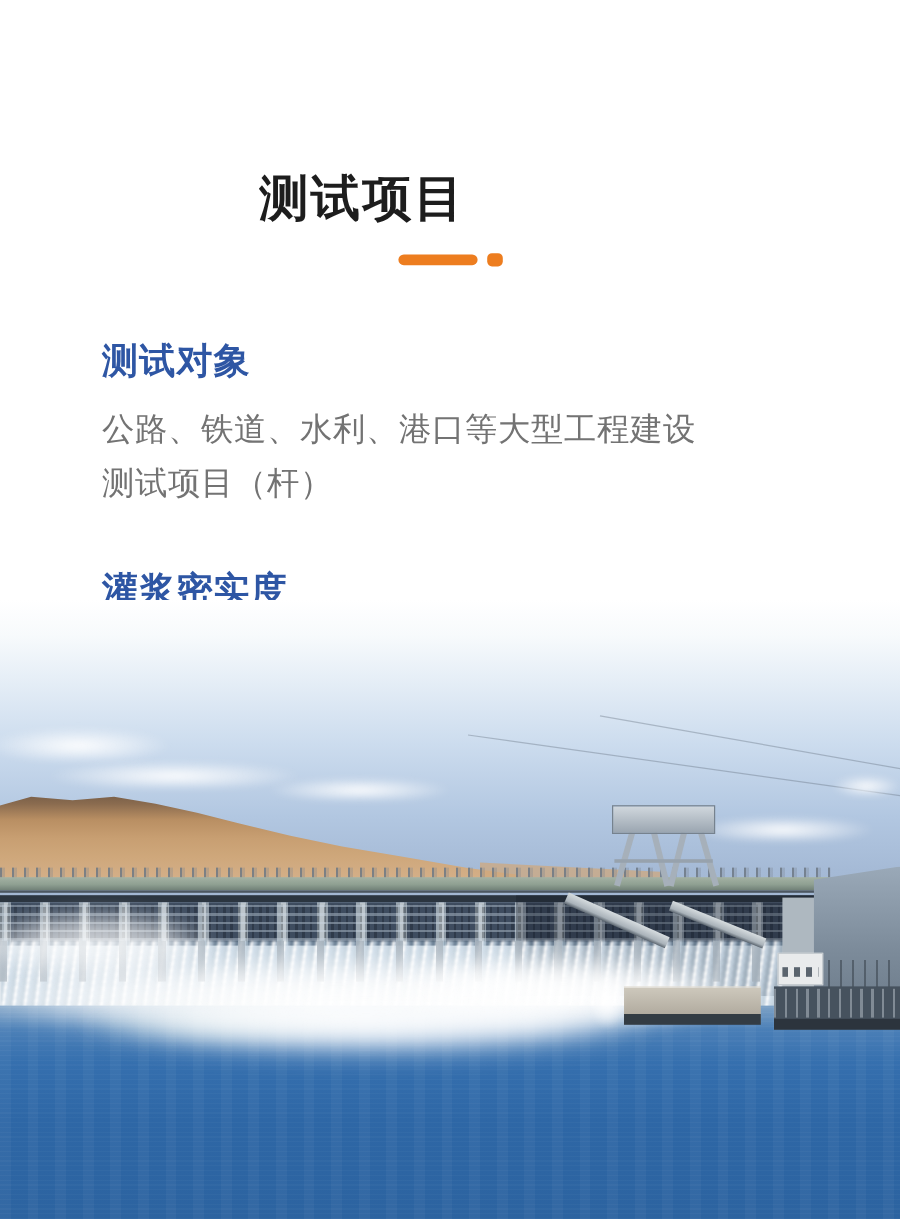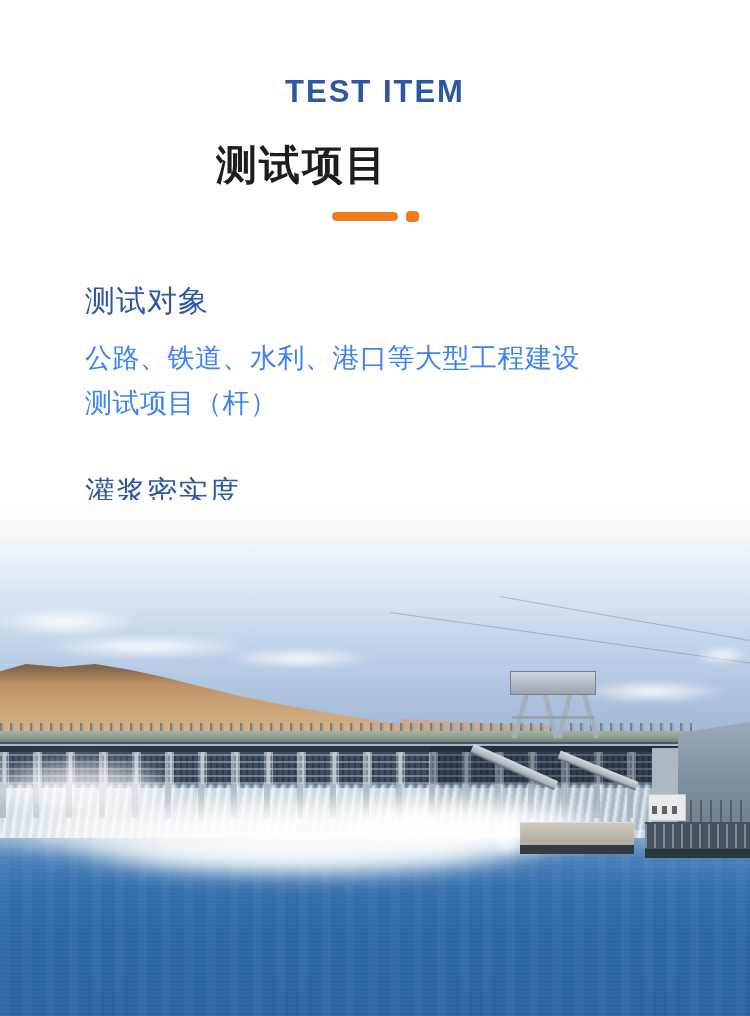--- a/index.html
+++ b/index.html
@@ -10,22 +10,22 @@
   .title-en { position:absolute; left:0; top:74px; width:750px; text-align:center;
     font-size:31px; font-weight:700; letter-spacing:2px; color:#2e56a4; }
   .title-zh { position:absolute; left:0; top:138px; width:604px; text-align:center;
     font-size:41px; font-weight:600; letter-spacing:2px; color:#1d1d1d; }
   .divider { position:absolute; left:0; top:209px; width:750px; height:14px;
     display:flex; justify-content:center; align-items:center; gap:8px; }
   .divider-bar { width:66px; height:9px; border-radius:5px; background:#ed7d1f; }
   .divider-dot { width:13px; height:11px; border-radius:4px; background:#ed7d1f; }
 
   
-  .sec-head { position:absolute; left:85px; font-size:30px; font-weight:400; color:#2e56a4; letter-spacing:1px; }
-  .sec-line { position:absolute; left:85px; font-size:27px; color:#3b82f6; letter-spacing:0.5px; }
+  .sec-head { position:absolute; left:85px; font-size:30px; font-weight:700; color:#2e56a4; letter-spacing:1px; }
+  .sec-line { position:absolute; left:85px; font-size:27px; color:#737373; letter-spacing:0.5px; }
   #h1x { top:281px; } #p1a { top:340px; } #p1b { top:385px; }
   #h2x { top:472px; } #p2a { top:530px; } #p2b { top:588px; }
 
   
   .photo { position:absolute; left:0; top:500px; width:750px; height:516px; overflow:hidden; }
   .photo * { position:absolute; }
   .sky { left:0; top:0; width:750px; height:270px;
     background:linear-gradient(180deg,#ffffff 0px,#f7fafc 30px,#e4edf6 70px,#ccdcee 120px,#b2c7e1 180px,#a5bad6 225px,#9fb4d0 270px); }
   .wire { height:1px; background:rgba(90,100,115,.35); transform-origin:left center; }
   .w1 { left:390px; top:112px; width:380px; transform:rotate(8deg); }
@@ -95,21 +95,20 @@
   .fall { left:492px; top:310px; width:28px; height:46px; border-radius:40%;
     background:radial-gradient(ellipse, rgba(255,255,255,.98) 0%, rgba(255,255,255,0) 75%); filter:blur(2px); }
   .tint-green { left:60px; top:330px; width:260px; height:40px; border-radius:50%;
     background:radial-gradient(ellipse, rgba(140,190,170,.35), rgba(140,190,170,0) 70%); filter:blur(6px); }
 </style>
 </head>
 <body>
 
 <div class="page">
 
-  <div class="title-en">TEST ITEM</div>
   <div class="title-zh">测试项目</div>
 
   <div class="divider">
     <span class="divider-bar"></span>
     <span class="divider-dot"></span>
   </div>
 
   <div id="h1x" class="sec-head">测试对象</div>
   <div id="p1a" class="sec-line">公路、铁道、水利、港口等大型工程建设</div>
   <div id="p1b" class="sec-line">测试项目（杆）</div>

